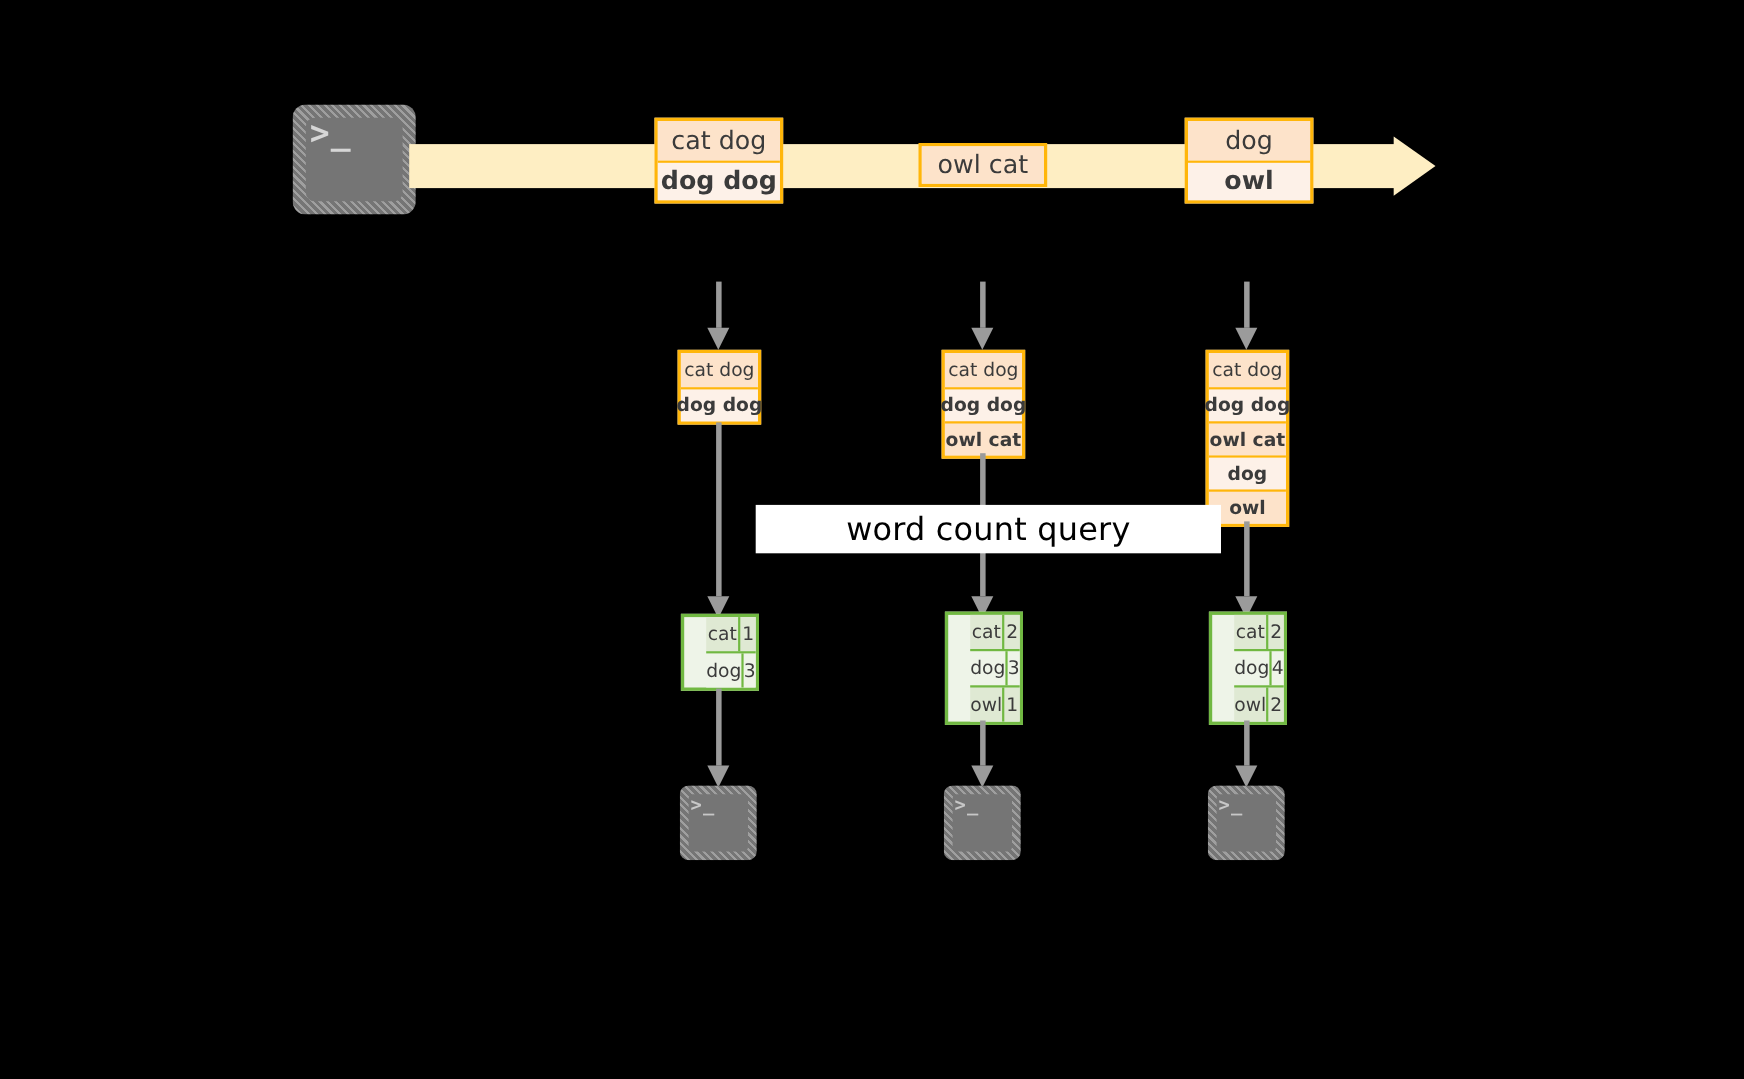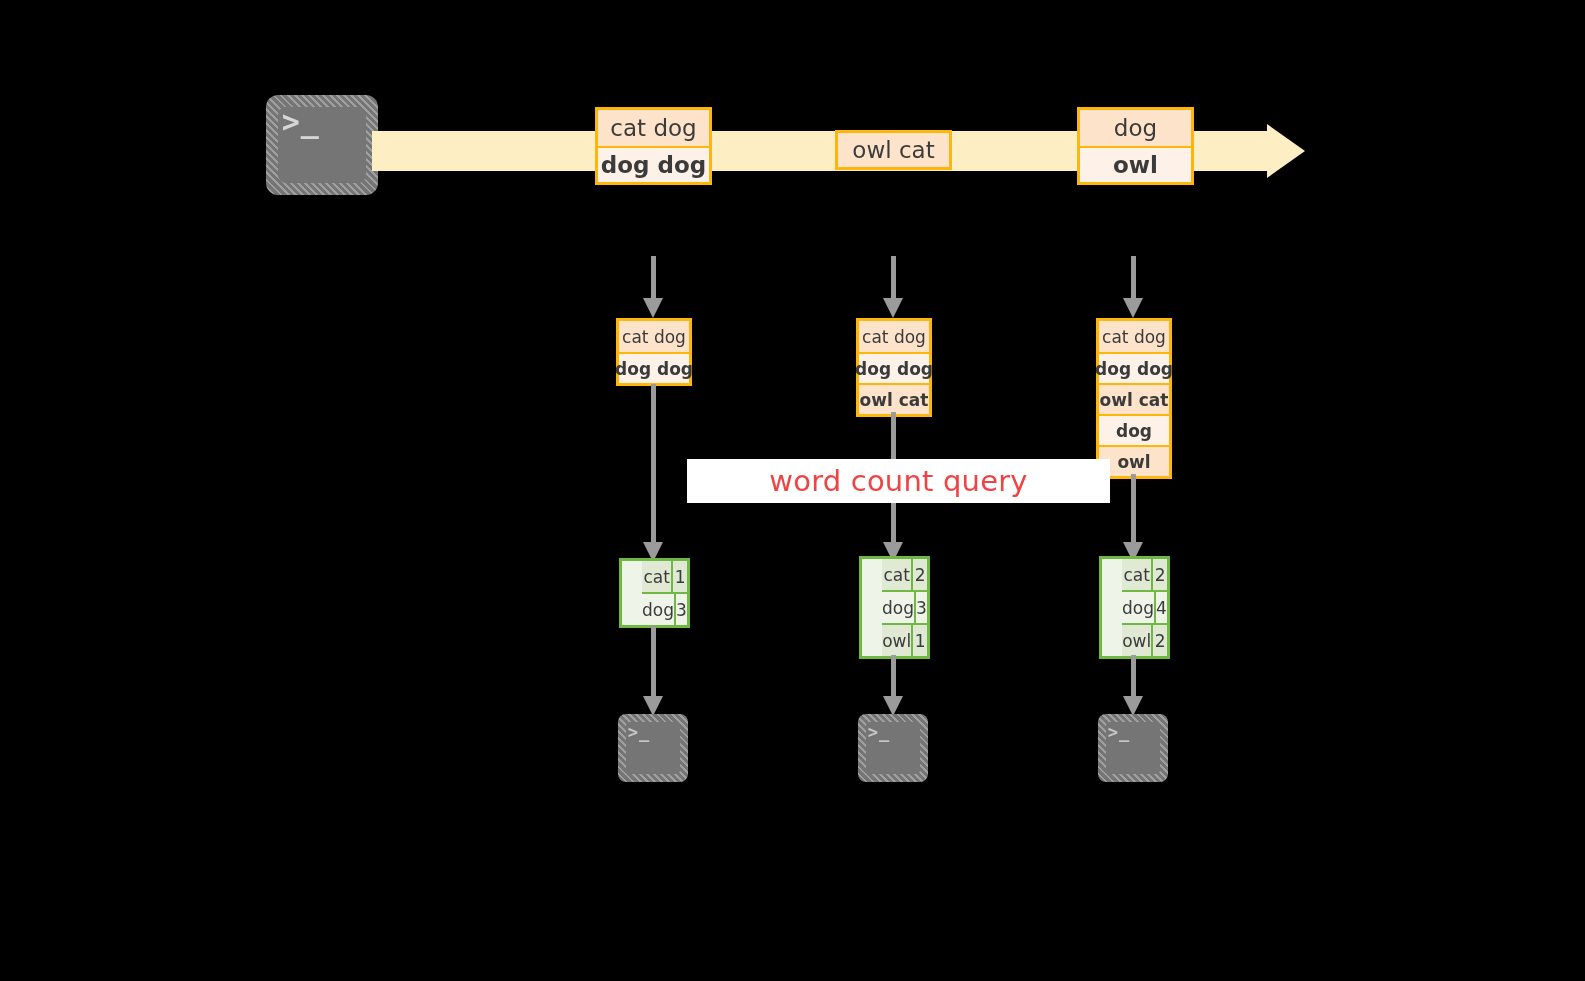--- a/index.html
+++ b/index.html
@@ -134,21 +134,21 @@
   
   .band {
     position: absolute;
     background: #ffffff;
     display: flex;
     align-items: center;
     justify-content: center;
   }
   .band .label {
     font-size: 29px;
-    color: #ef4444;
+    color: #000000;
     white-space: nowrap;
     letter-spacing: .2px;
   }
 </style>
 </head>
 <body>
 
 <div id="stage">
 
   <div class="term big" style="left:266px; top:95px; width:112px; height:100px;">

